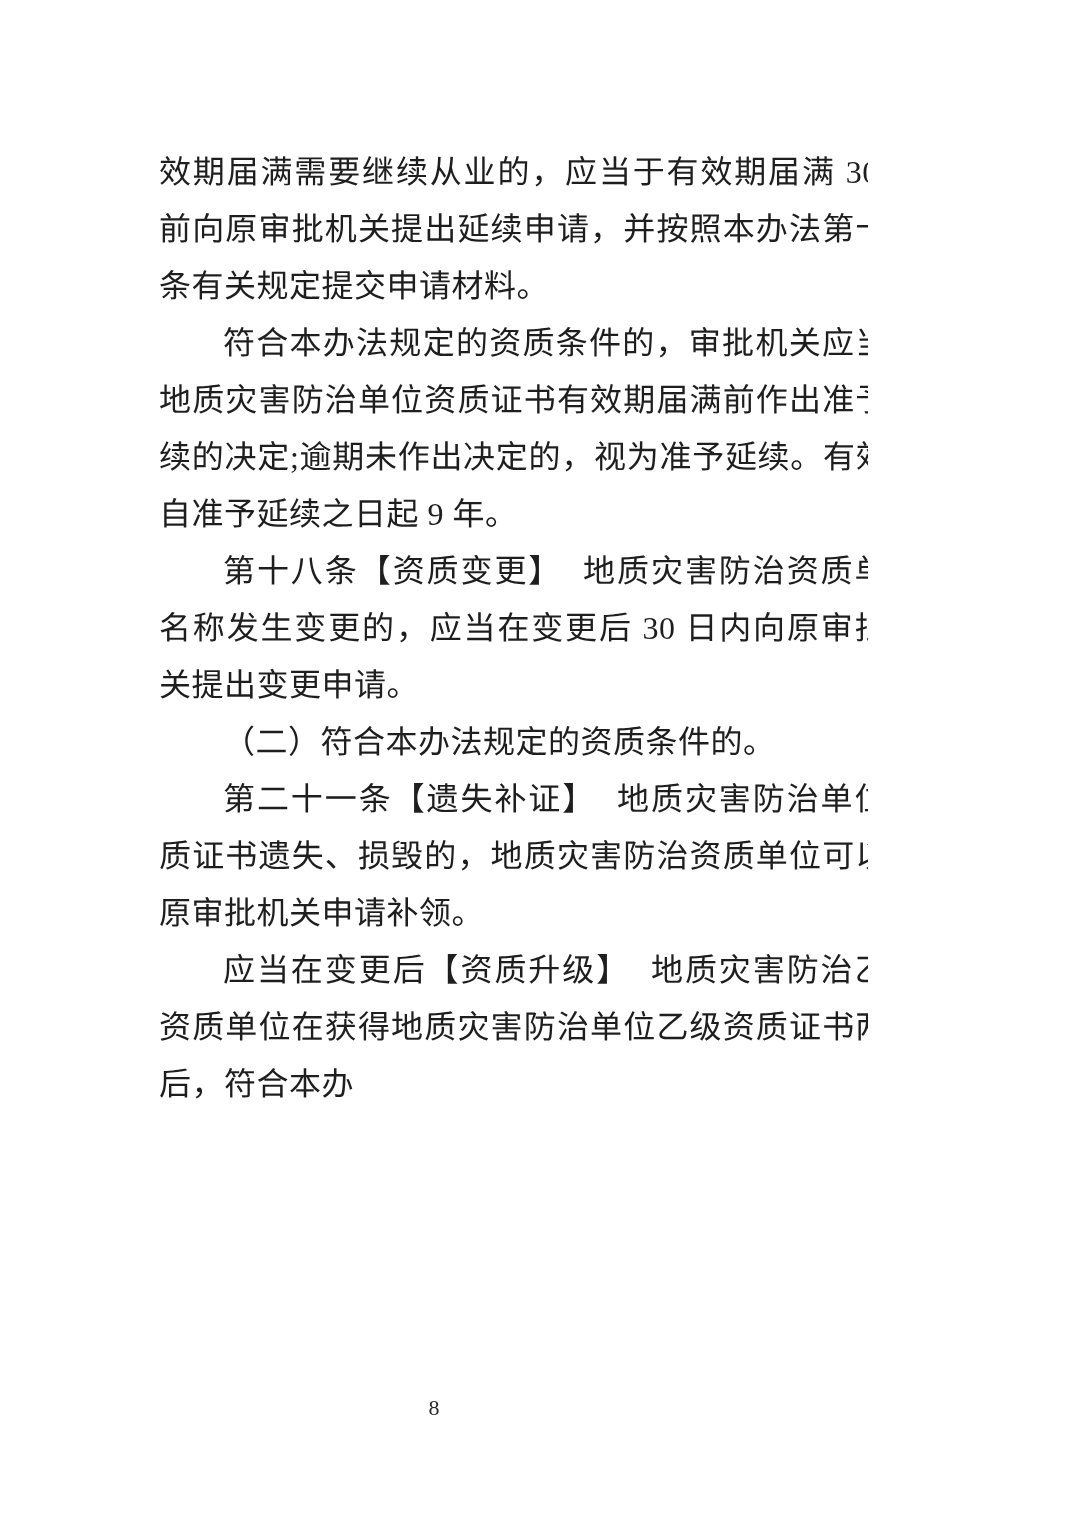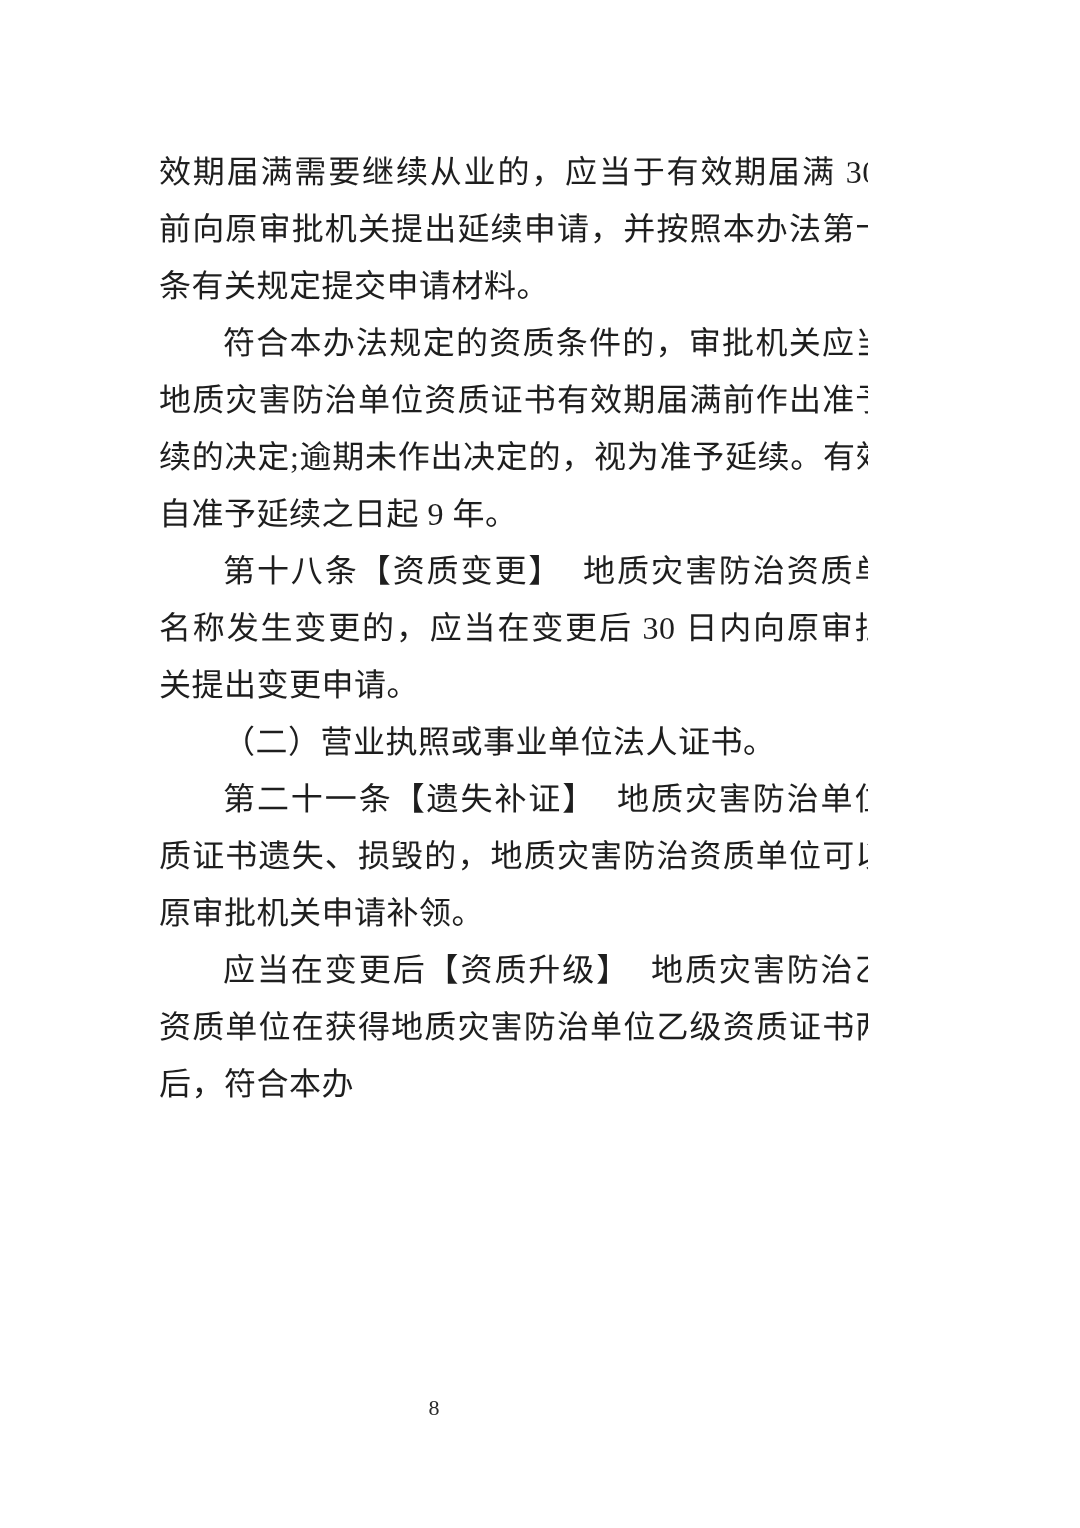--- a/index.html
+++ b/index.html
@@ -56,21 +56,21 @@
   <div class="content">
 
     <p class="para"><span>效期届满需要继续从业的，应当于有效期届满 30 日前向原审批机关提出延续申请，并按照本办法第十一条有关规定提交申请材料。</span></p>
 
     <p class="para indent"><span>符合本办法规定的资质条件的，审批机关应当在地质灾害防治单位资质证书有效期届满前作出准予延续的决定;逾期未作出决定的，视为准予延续。有效期自准予延续之日起 9 年。</span></p>
 
     <p class="para indent"><b class="art">第十八条【资质变更】</b><span>地质灾害防治资质单位名称发生变更的，应当在变更后 30 日内向原审批机关提出变更申请。</span></p>
 
 
 
-    <p class="para indent"><span>（二）营业执照或事业单位法人证书。</span></p>
+    <p class="para indent"><span>（二）符合本办法规定的资质条件的。</span></p>
 
 
     <p class="para indent"><b class="art">第二十一条【遗失补证】</b><span>地质灾害防治单位资质证书遗失、损毁的，地质灾害防治资质单位可以向原审批机关申请补领。</span></p>
 
     <p class="para indent"><b class="art">应当在变更后【资质升级】</b><span>地质灾害防治乙级资质单位在获得地质灾害防治单位乙级资质证书两年后，符合本办</span></p>
 
   </div>
 
   <div class="footer"><span>8</span></div>
 </div>

